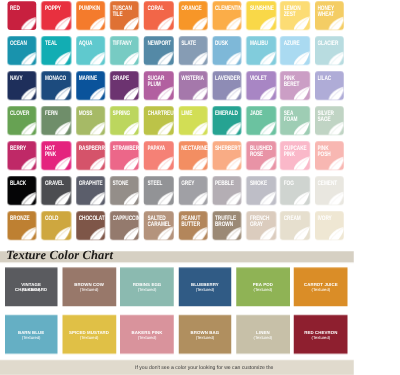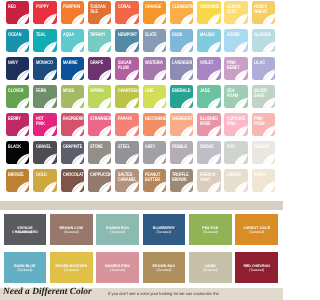--- a/index.html
+++ b/index.html
@@ -525,20 +525,21 @@
       </div>
       <div class="sw" style="left: 251.78px; top: 169px; background: rgb(239, 231, 211);">
         <div class="sw-label">IVORY</div>
         <svg class="leaf" viewBox="0 0 23.4 23.3">
           <path fill="#ffffff" d="M23.8 12.4 C18.2 13.4 13.8 16.6 11.8 20.2 C10.7 22.2 10.8 23.8 11.9 24.6 C13.7 25.8 16.9 24.6 19.4 21.8 C21.8 19.0 23.3 15.0 23.8 12.4 Z"></path>
           <path fill="none" stroke="#EFE7D3" stroke-width="0.32" d="M23.2 13.0 C18.8 15.8 14.6 19.6 12.8 22.4 C12.0 23.6 11.9 24.4 12.1 24.8"></path>
         </svg>
       </div>
     </div>
   <div id="tex-band"></div>
+  <div id="tex-title">Texture Color Chart</div>
   <div id="tex-grid">
       <div class="tx" style="left: 3.6px; top: 214px; background: rgb(90, 91, 95);">
         <div class="tx-label">VINTAGE CHALKBOARD</div>
         <div class="tx-sub">(Textured)</div>
       </div>
       <div class="tx" style="left: 49.95px; top: 214px; background: rgb(152, 120, 106);">
         <div class="tx-label">BROWN COW</div>
         <div class="tx-sub">(Textured)</div>
       </div>
       <div class="tx" style="left: 96.3px; top: 214px; background: rgb(139, 186, 176);">
@@ -576,15 +577,14 @@
       <div class="tx" style="left: 189px; top: 252px; background: rgb(199, 192, 168);">
         <div class="tx-label">LINEN</div>
         <div class="tx-sub">(Textured)</div>
       </div>
       <div class="tx" style="left: 235.35px; top: 252px; background: rgb(142, 31, 47);">
         <div class="tx-label">RED CHEVRON</div>
         <div class="tx-sub">(Textured)</div>
       </div>
     </div>
   <div id="foot-band"></div>
-  <div id="foot-title">Need a Different Color</div>
   <div id="foot-text">If you don't see a color your looking for we can customize the</div>
 </div>
 
 </body></html>

